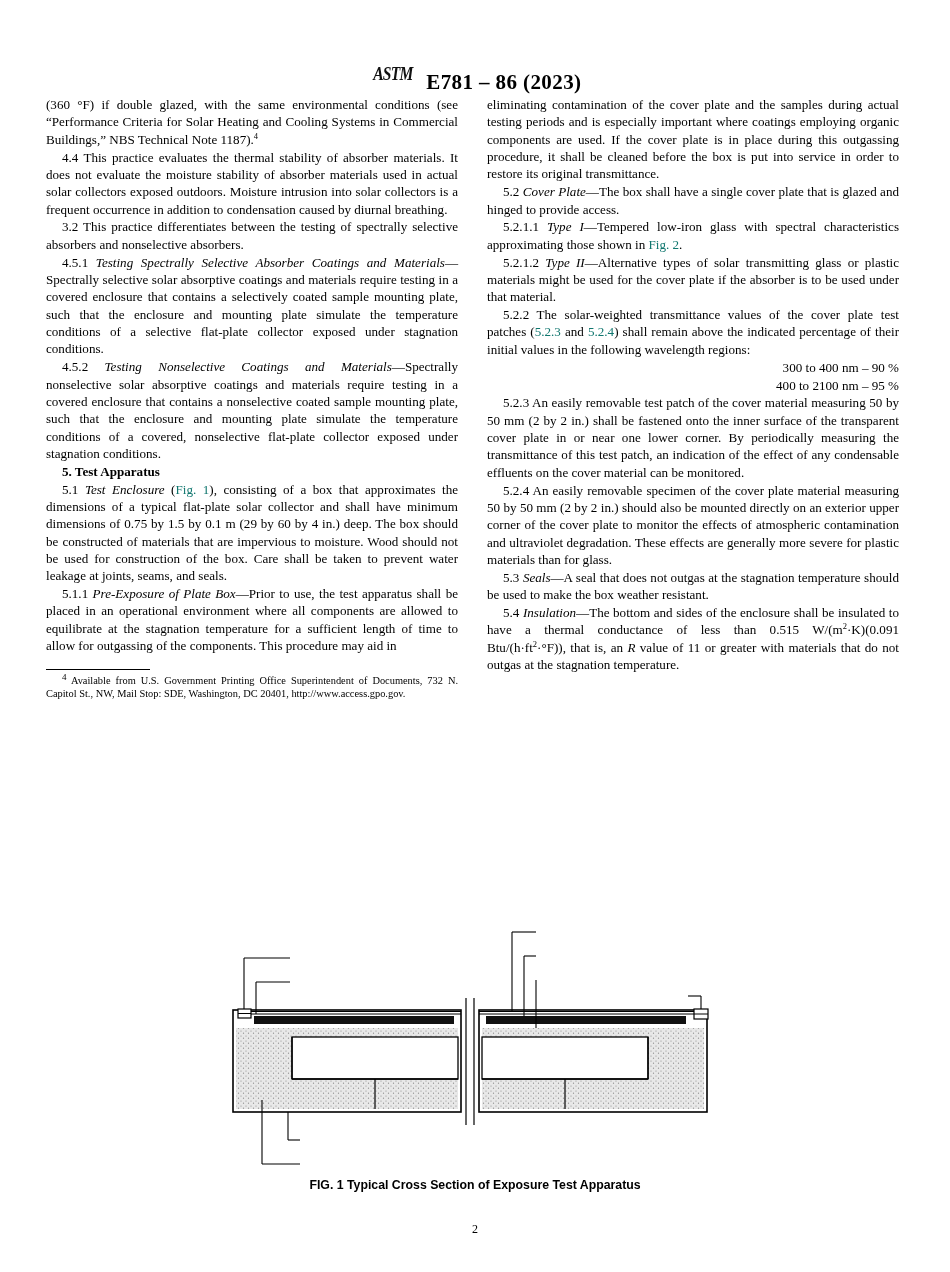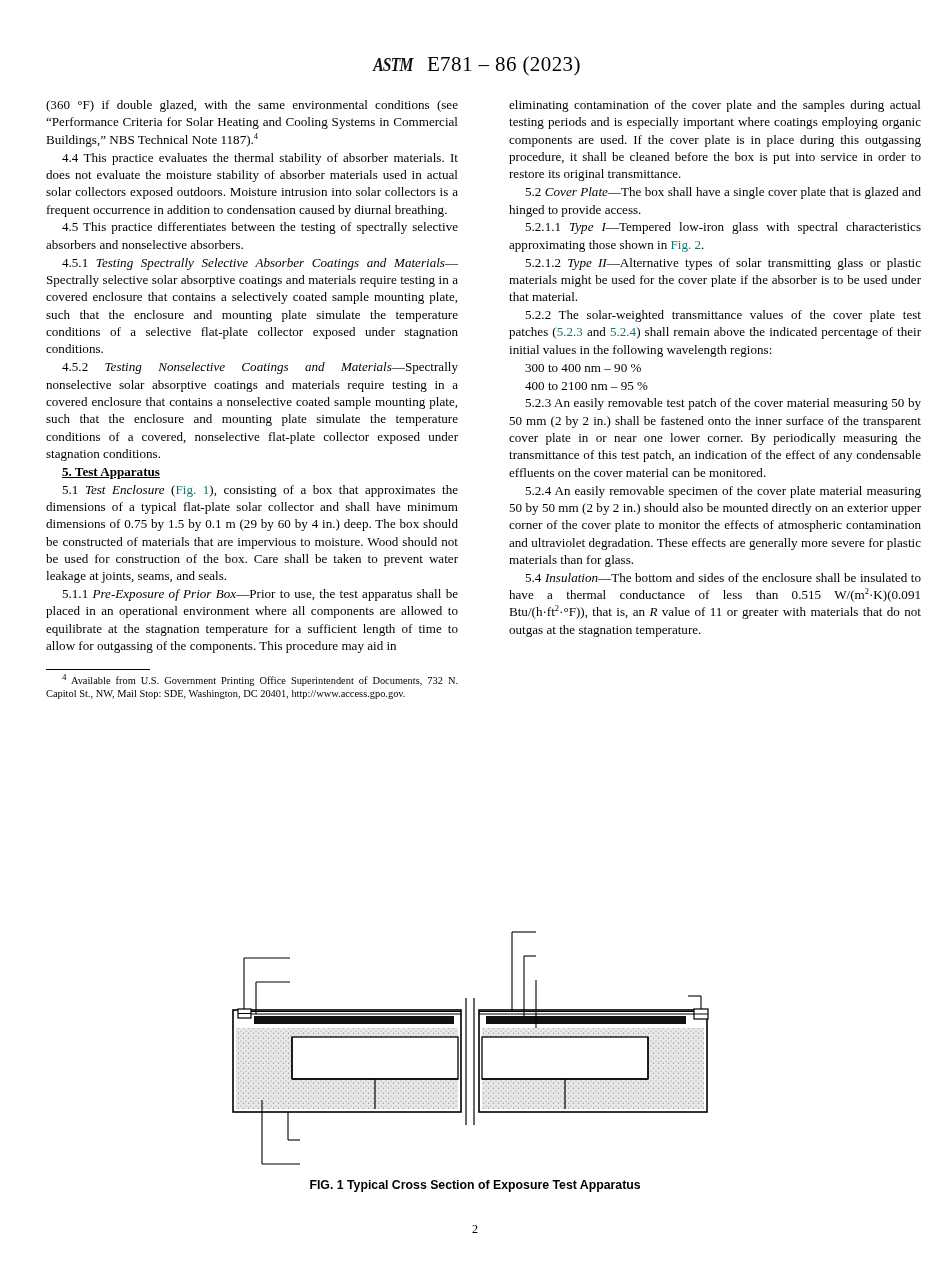--- a/index.html
+++ b/index.html
@@ -40,55 +40,55 @@
     font-weight: bold;
     font-size: 19px;
     letter-spacing: -1px;
     font-style: italic;
     color: #111;
     transform: scaleX(0.82);
     border: 0;
   }
   .header-title {
     font-family: "Liberation Serif", serif;
-    font-weight: normal;
+    font-weight: bold;
     font-size: 21px;
     letter-spacing: 0.4px;
+    margin-top: 18px;
   }
 
   
   .col {
     position: absolute;
     top: 96px;
     width: 412px;
     font-size: 13.1px;
     line-height: 1.325;
     text-align: justify;
   }
   .col.left { left: 46px; }
-  .col.right { left: 509px; }
+  .col.right { left: 487px; }
 
   .col p {
     margin: 0 0 0.5px 0;
     text-indent: 16px;
   }
   .col p.noindent { text-indent: 0; }
 
   .sec-head {
     font-weight: bold;
     font-size: 13.1px;
     margin: 13px 0 4px 0;
     text-indent: 0;
-    text-decoration: underline;
   }
   .ital { font-style: italic; }
   .ref { color: #0f766e; }
   .center-line {
     text-indent: 0;
-    text-align: left;
+    text-align: right;
     margin: 0;
   }
   sup {
     font-size: 8.5px;
     vertical-align: super;
     line-height: 0;
   }
   .small-sup { font-size: 9px; }
 
   
@@ -149,31 +149,31 @@
       <span class="header-title">E781 – 86 (2023)</span>
     </span>
   </div>
 
   <div class="col left">
 
     <p class="noindent"><span>(360 °F) if double glazed, with the same environmental conditions (see “Performance Criteria for Solar Heating and Cooling Systems in Commercial Buildings,” NBS Technical Note 1187).</span><sup>4</sup></p>
 
     <p>4.4  This practice evaluates the thermal stability of absorber materials. It does not evaluate the moisture stability of absorber materials used in actual solar collectors exposed outdoors. Moisture intrusion into solar collectors is a frequent occurrence in addition to condensation caused by diurnal breathing.</p>
 
-    <p>4.5  This practice differentiates between the testing of spectrally selective absorbers and nonselective absorbers.</p>
+    <p>3.2  This practice differentiates between the testing of spectrally selective absorbers and nonselective absorbers.</p>
 
     <p><span>4.5.1 </span><span class="ital">Testing Spectrally Selective Absorber Coatings and Materials</span><span>—Spectrally selective solar absorptive coatings and materials require testing in a covered enclosure that contains a selectively coated sample mounting plate, such that the enclosure and mounting plate simulate the temperature conditions of a selective flat-plate collector exposed under stagnation conditions.</span></p>
 
     <p><span>4.5.2 </span><span class="ital">Testing Nonselective Coatings and Materials</span><span>—Spectrally nonselective solar absorptive coatings and materials require testing in a covered enclosure that contains a nonselective coated sample mounting plate, such that the enclosure and mounting plate simulate the temperature conditions of a covered, nonselective flat-plate collector exposed under stagnation conditions.</span></p>
 
     <p class="sec-head">5.  Test Apparatus</p>
 
     <p><span>5.1 </span><span class="ital">Test Enclosure</span><span> (</span><span class="ref">Fig. 1</span><span>), consisting of a box that approximates the dimensions of a typical flat-plate solar collector and shall have minimum dimensions of 0.75 by 1.5 by 0.1 m (29 by 60 by 4 in.) deep. The box should be constructed of materials that are impervious to moisture. Wood should not be used for construction of the box. Care shall be taken to prevent water leakage at joints, seams, and seals.</span></p>
 
-    <p><span>5.1.1 </span><span class="ital">Pre-Exposure of Prior Box</span><span>—Prior to use, the test apparatus shall be placed in an operational environment where all components are allowed to equilibrate at the stagnation temperature for a sufficient length of time to allow for outgassing of the components. This procedure may aid in</span></p>
+    <p><span>5.1.1 </span><span class="ital">Pre-Exposure of Plate Box</span><span>—Prior to use, the test apparatus shall be placed in an operational environment where all components are allowed to equilibrate at the stagnation temperature for a sufficient length of time to allow for outgassing of the components. This procedure may aid in</span></p>
 
     <hr class="footnote-rule">
     <p class="footnote"><sup class="small-sup">4</sup><span> Available from U.S. Government Printing Office Superintendent of Documents, 732 N. Capitol St., NW, Mail Stop: SDE, Washington, DC 20401, http://www.access.gpo.gov.</span></p>
   </div>
 
   <div class="col right">
 
     <p class="noindent">eliminating contamination of the cover plate and the samples during actual testing periods and is especially important where coatings employing organic components are used. If the cover plate is in place during this outgassing procedure, it shall be cleaned before the box is put into service in order to restore its original transmittance.</p>
 
     <p><span>5.2 </span><span class="ital">Cover Plate</span><span>—The box shall have a single cover plate that is glazed and hinged to provide access.</span></p>
@@ -185,20 +185,21 @@
 
     <p><span>5.2.2  The solar-weighted transmittance values of the cover plate test patches (</span><span class="ref">5.2.3</span><span> and </span><span class="ref">5.2.4</span><span>) shall remain above the indicated percentage of their initial values in the following wavelength regions:</span></p>
 
     <p class="center-line">300 to 400 nm – 90 %</p>
     <p class="center-line">400 to 2100 nm – 95 %</p>
 
     <p>5.2.3  An easily removable test patch of the cover material measuring 50 by 50 mm (2 by 2 in.) shall be fastened onto the inner surface of the transparent cover plate in or near one lower corner. By periodically measuring the transmittance of this test patch, an indication of the effect of any condensable effluents on the cover material can be monitored.</p>
 
     <p>5.2.4  An easily removable specimen of the cover plate material measuring 50 by 50 mm (2 by 2 in.) should also be mounted directly on an exterior upper corner of the cover plate to monitor the effects of atmospheric contamination and ultraviolet degradation. These effects are generally more severe for plastic materials than for glass.</p>
 
+    <p><span>5.3 </span><span class="ital">Seals</span><span>—A seal that does not outgas at the stagnation temperature should be used to make the box weather resistant.</span></p>
 
     <p><span>5.4 </span><span class="ital">Insulation</span><span>—The bottom and sides of the enclosure shall be insulated to have a thermal conductance of less than 0.515 W/(m</span><sup>2</sup><span>·K)(0.091 Btu/(h·ft</span><sup>2</sup><span>·°F)), that is, an </span><span class="ital">R</span><span> value of 11 or greater with materials that do not outgas at the stagnation temperature.</span></p>
 
   </div>
 
   <div class="figure-area">
     <div class="figure-wrap">
       <svg width="950" height="290" viewBox="0 0 950 290">
         <defs>
           <pattern id="hatchInsul" width="5" height="5" patternUnits="userSpaceOnUse">

